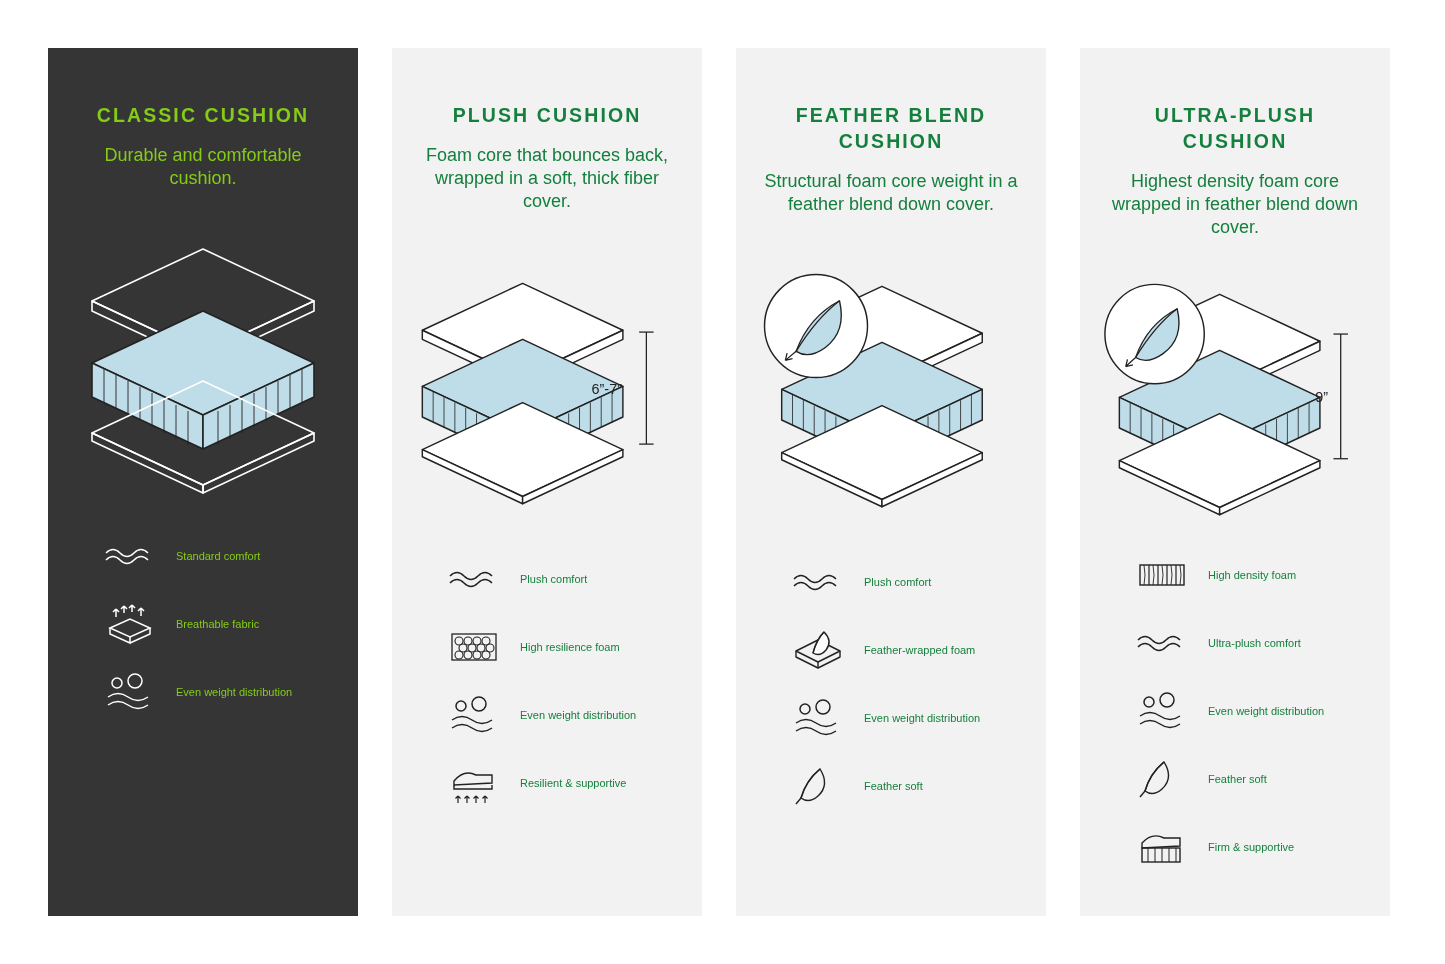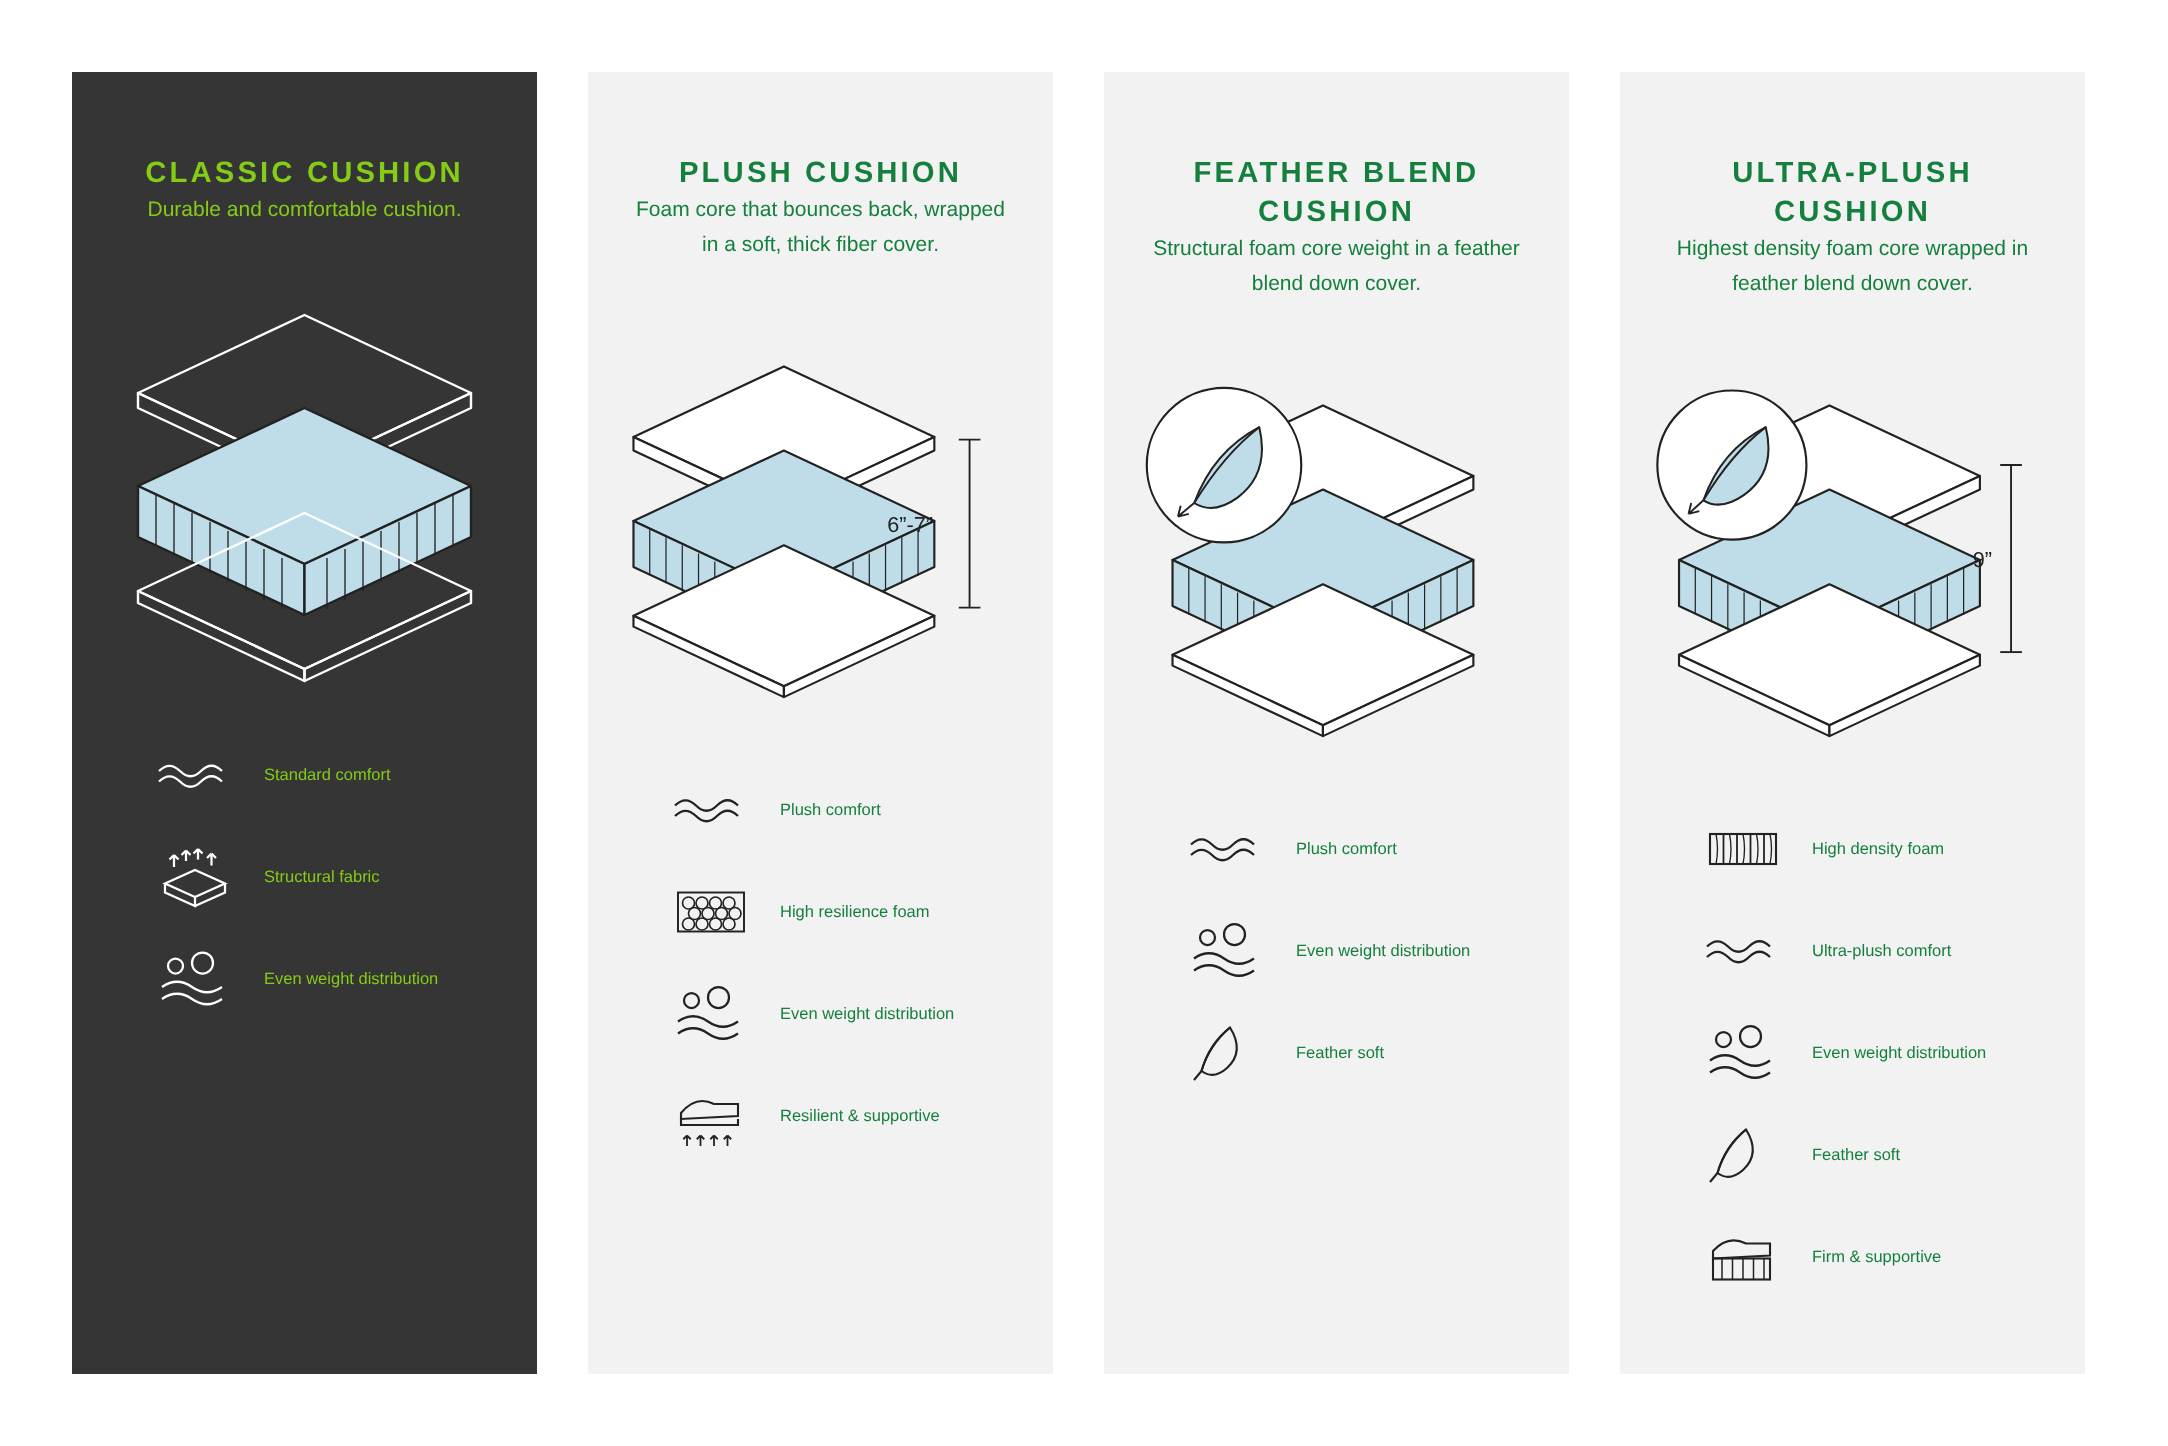--- a/index.html
+++ b/index.html
@@ -49,23 +49,24 @@
   .card-title {
     font-size: 19.5px;
     font-weight: bold;
     letter-spacing: 2.1px;
     text-align: center;
     line-height: 26px;
     margin: 14px 0 0 0;
     text-transform: uppercase;
   }
   .card-desc {
-    font-size: 14px;
+    font-size: 18px;
     line-height: 23px;
     text-align: center;
+    margin-top: 16px;
     max-width: 260px;
   }
   .diagram-wrap {
     position: relative;
     width: 100%;
     height: 300px;
     margin-top: 26px;
     display: flex;
     align-items: center;
     justify-content: center;
@@ -163,21 +164,21 @@
             <svg width="56" height="42" viewBox="0 0 56 42" fill="none" stroke="#ffffff" stroke-width="1.5">
               <path d="M8 25 l20 -9 l20 9 l-20 9 z"></path>
               <path d="M8 25 v6 l20 9 v-6"></path>
                 <path d="M48 25 v6 l-20 9"></path>
               <path d="M14 14 v-8 M14 6 l-3 3 M14 6 l3 3"></path>
               <path d="M22 10 v-7 M22 3 l-3 3 M22 3 l3 3"></path>
               <path d="M30 9 v-7 M30 2 l-3 3 M30 2 l3 3"></path>
               <path d="M39 13 v-8 M39 5 l-3 3 M39 5 l3 3"></path>
             </svg>
           </span>
-          <span class="f-label">Structural fabric</span>
+          <span class="f-label">Breathable fabric</span>
         </div>
         <div class="feature">
           <span class="f-icon">
             <svg width="56" height="42" viewBox="0 0 56 42" fill="none" stroke="#ffffff" stroke-width="1.5">
               <circle cx="15" cy="12" r="5"></circle>
               <circle cx="33" cy="10" r="7"></circle>
               <path d="M6 26 q10 -7 20 0 t20 0"></path>
               <path d="M6 34 q10 -7 20 0 t20 0"></path>
             </svg>
           </span>
@@ -348,20 +349,32 @@
           <span class="f-icon">
             <svg width="56" height="26" viewBox="0 0 56 26" fill="none" stroke="#222222" stroke-width="1.5">
               <path d="M4 10 q7 -7 14 0 t14 0 t14 0"></path>
               <path d="M4 17 q7 -7 14 0 t14 0 t14 0"></path>
             </svg>
           </span>
           <span class="f-label">Plush comfort</span>
         </div>
         <div class="feature">
           <span class="f-icon">
+            <svg width="56" height="44" viewBox="0 0 56 44" fill="none" stroke="#222222" stroke-width="1.4" stroke-linejoin="round">
+              <polygon points="28,12 50,23 28,34 6,23"></polygon>
+              <path d="M6 23 v6 l22 11 v-6"></path>
+                <path d="M50 23 v6 l-22 11"></path>
+              <path d="M34 4 q9 9 2 18 q-6 7 -13 3 q4 -14 11 -21 z" fill="#ffffff"></path>
+              <path d="M34 4 q-8 8 -11 21" stroke-width="1.2"></path>
+            </svg>
+          </span>
+          <span class="f-label">Feather-wrapped foam</span>
+        </div>
+        <div class="feature">
+          <span class="f-icon">
             <svg width="56" height="42" viewBox="0 0 56 42" fill="none" stroke="#222222" stroke-width="1.5">
               <circle cx="15" cy="12" r="5"></circle>
               <circle cx="33" cy="10" r="7"></circle>
               <path d="M6 26 q10 -7 20 0 t20 0"></path>
               <path d="M6 34 q10 -7 20 0 t20 0"></path>
             </svg>
           </span>
           <span class="f-label">Even weight distribution</span>
         </div>
         <div class="feature">

